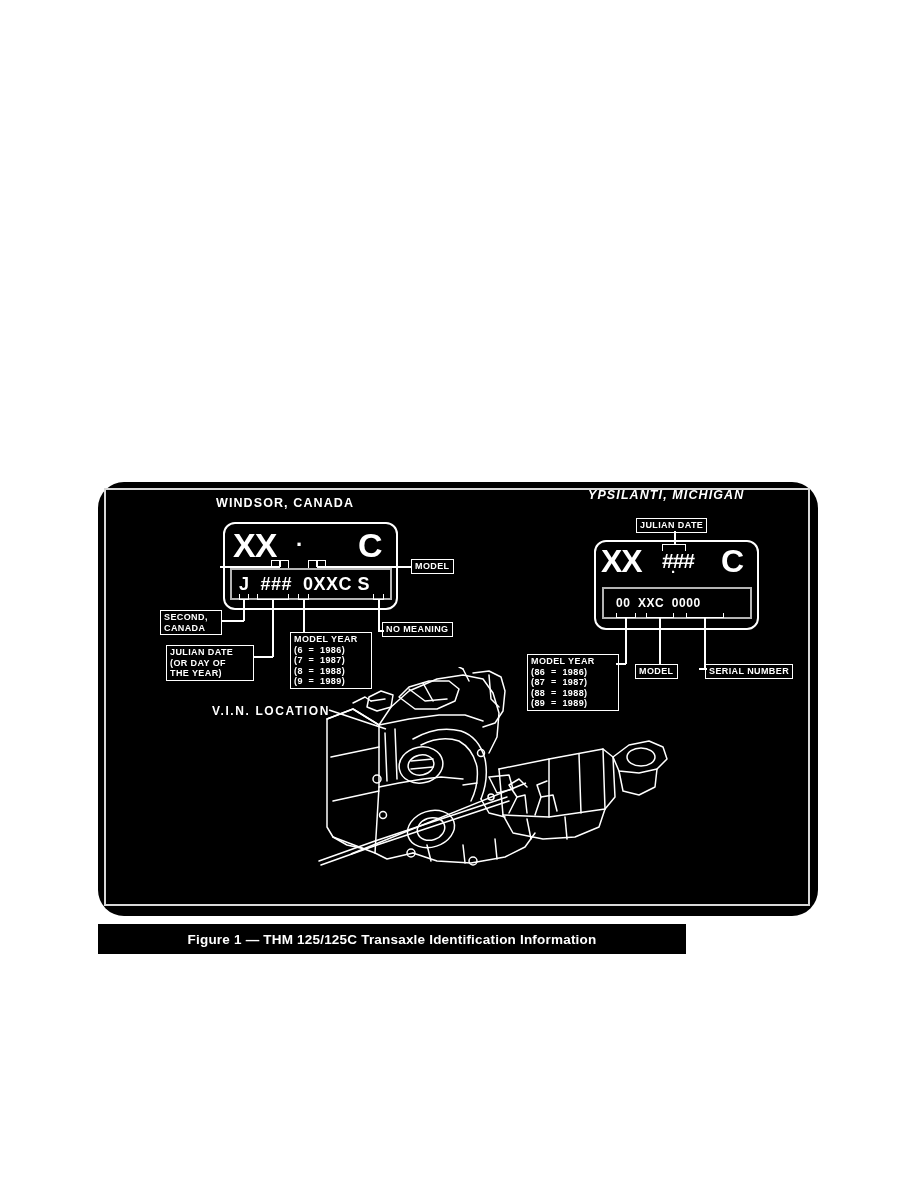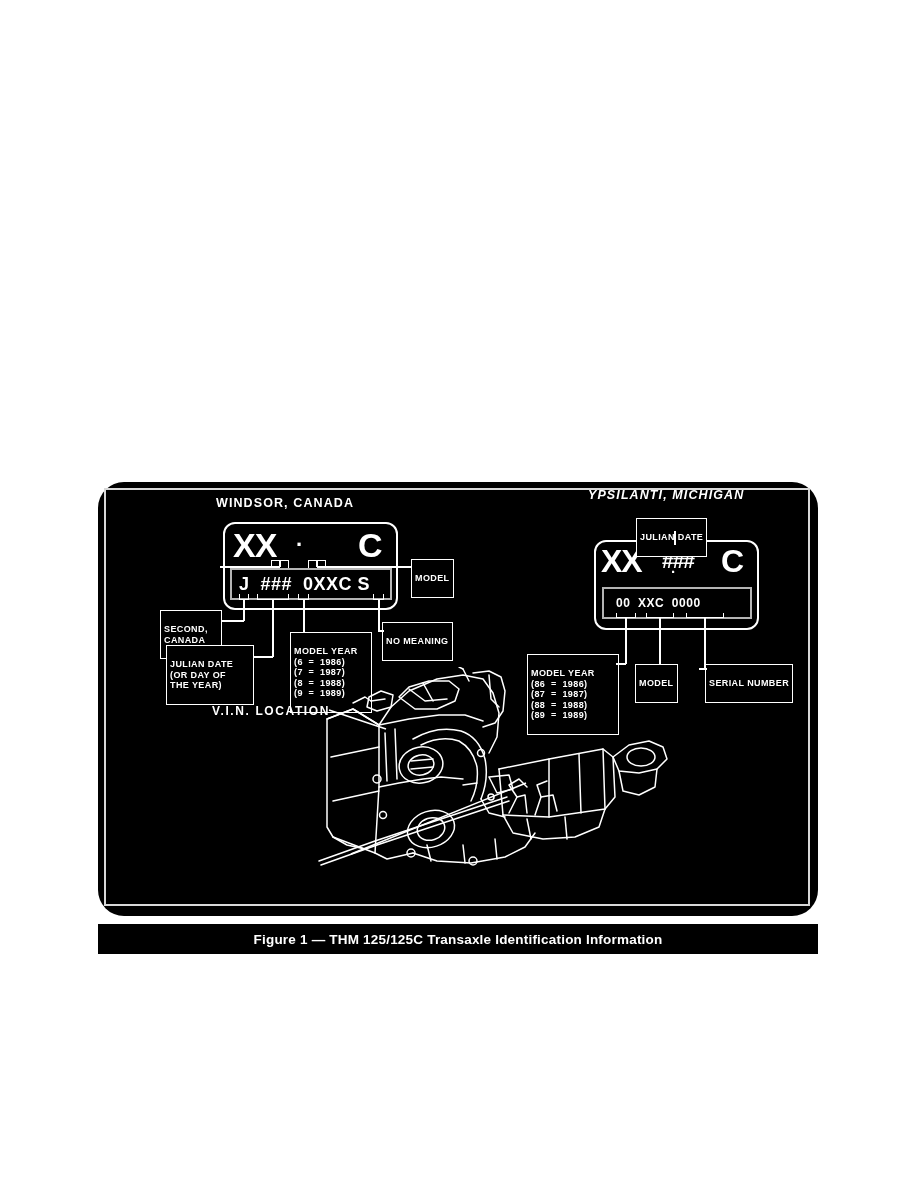--- a/index.html
+++ b/index.html
@@ -45,21 +45,21 @@
     border: 2px solid #d8d8d8;
     box-sizing: border-box;
     pointer-events: none;
   }
 
   
   #caption-bar {
     position: absolute;
     left: 0;
     top: 442px;
-    width: 720px;
+    width: 588px;
     height: 30px;
     background: #000000;
     color: #ffffff;
     display: flex;
     align-items: center;
     justify-content: center;
     font-size: 13.5px;
     font-weight: bold;
     letter-spacing: 0.2px;
   }
@@ -79,21 +79,21 @@
 
   
   .callout {
     position: absolute;
     border: 1.5px solid #ffffff;
     color: #ffffff;
     background: #000000;
     font-weight: bold;
     font-size: 9px;
     letter-spacing: 0.4px;
-    padding: 13px 3px;
+    padding: 1px 3px;
     line-height: 10.5px;
     white-space: pre;
     box-sizing: border-box;
   }
 
   
   .plate {
     position: absolute;
     border: 2px solid #ffffff;
     border-radius: 12px;

